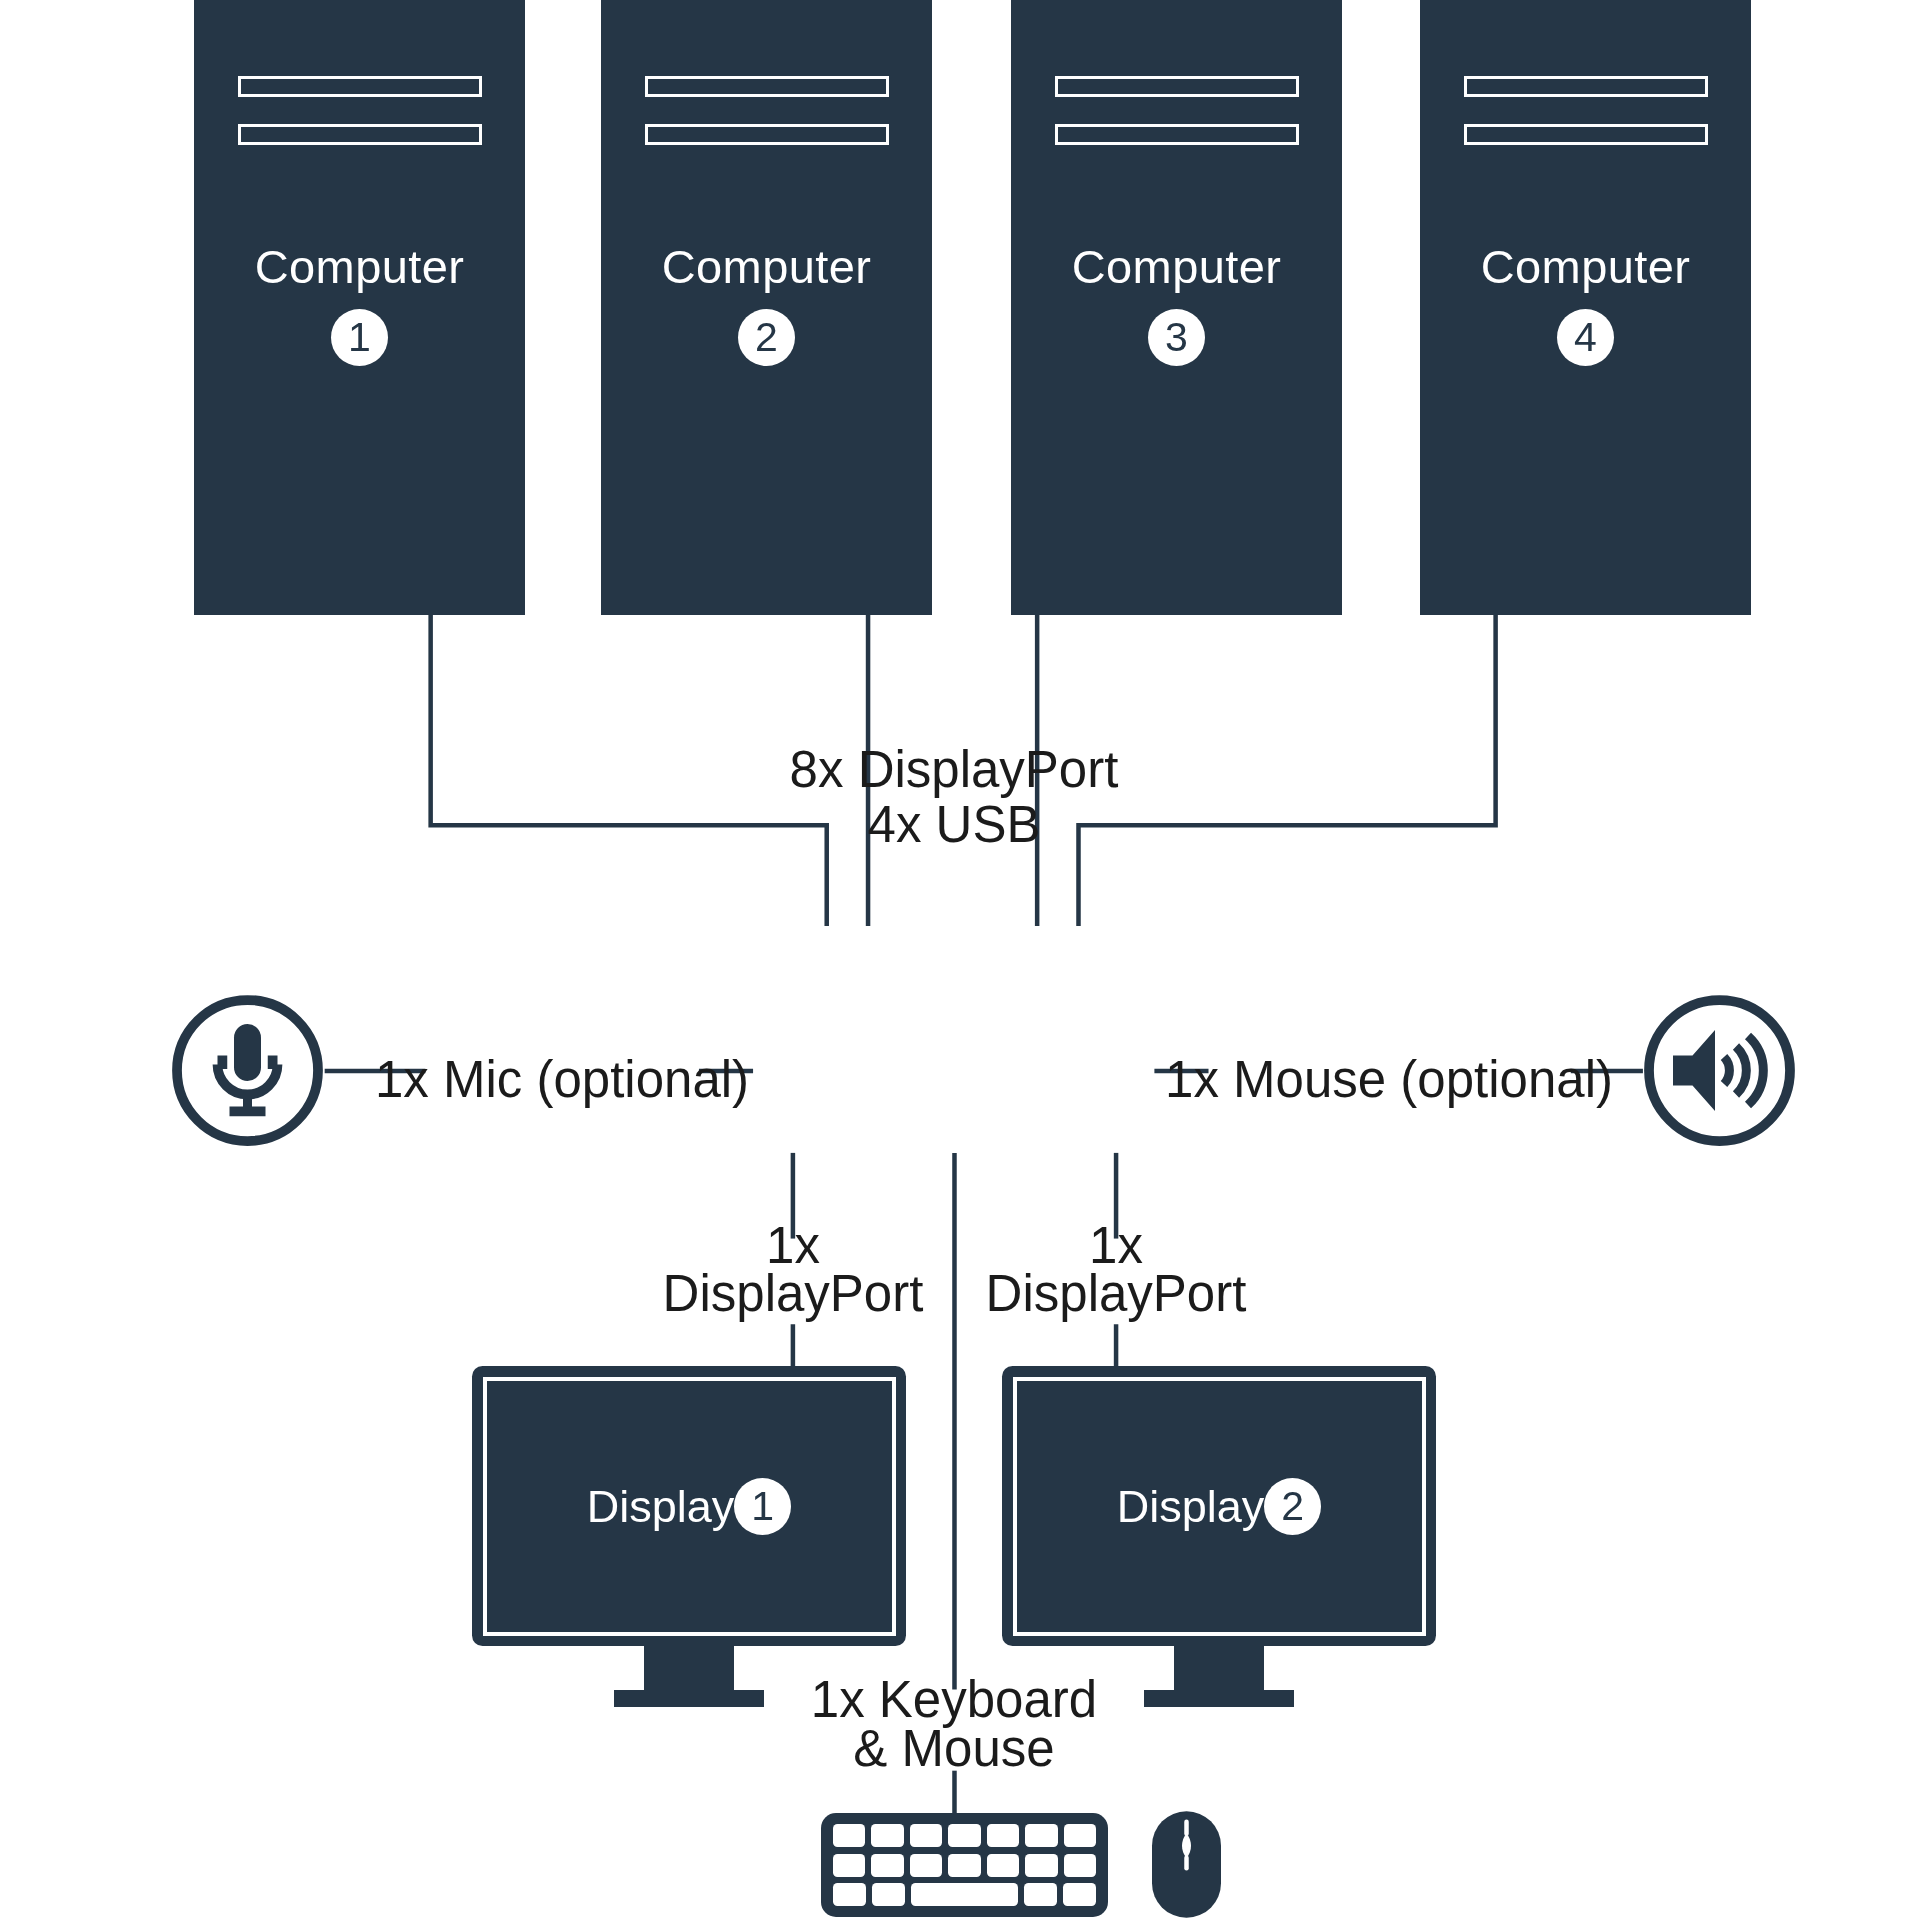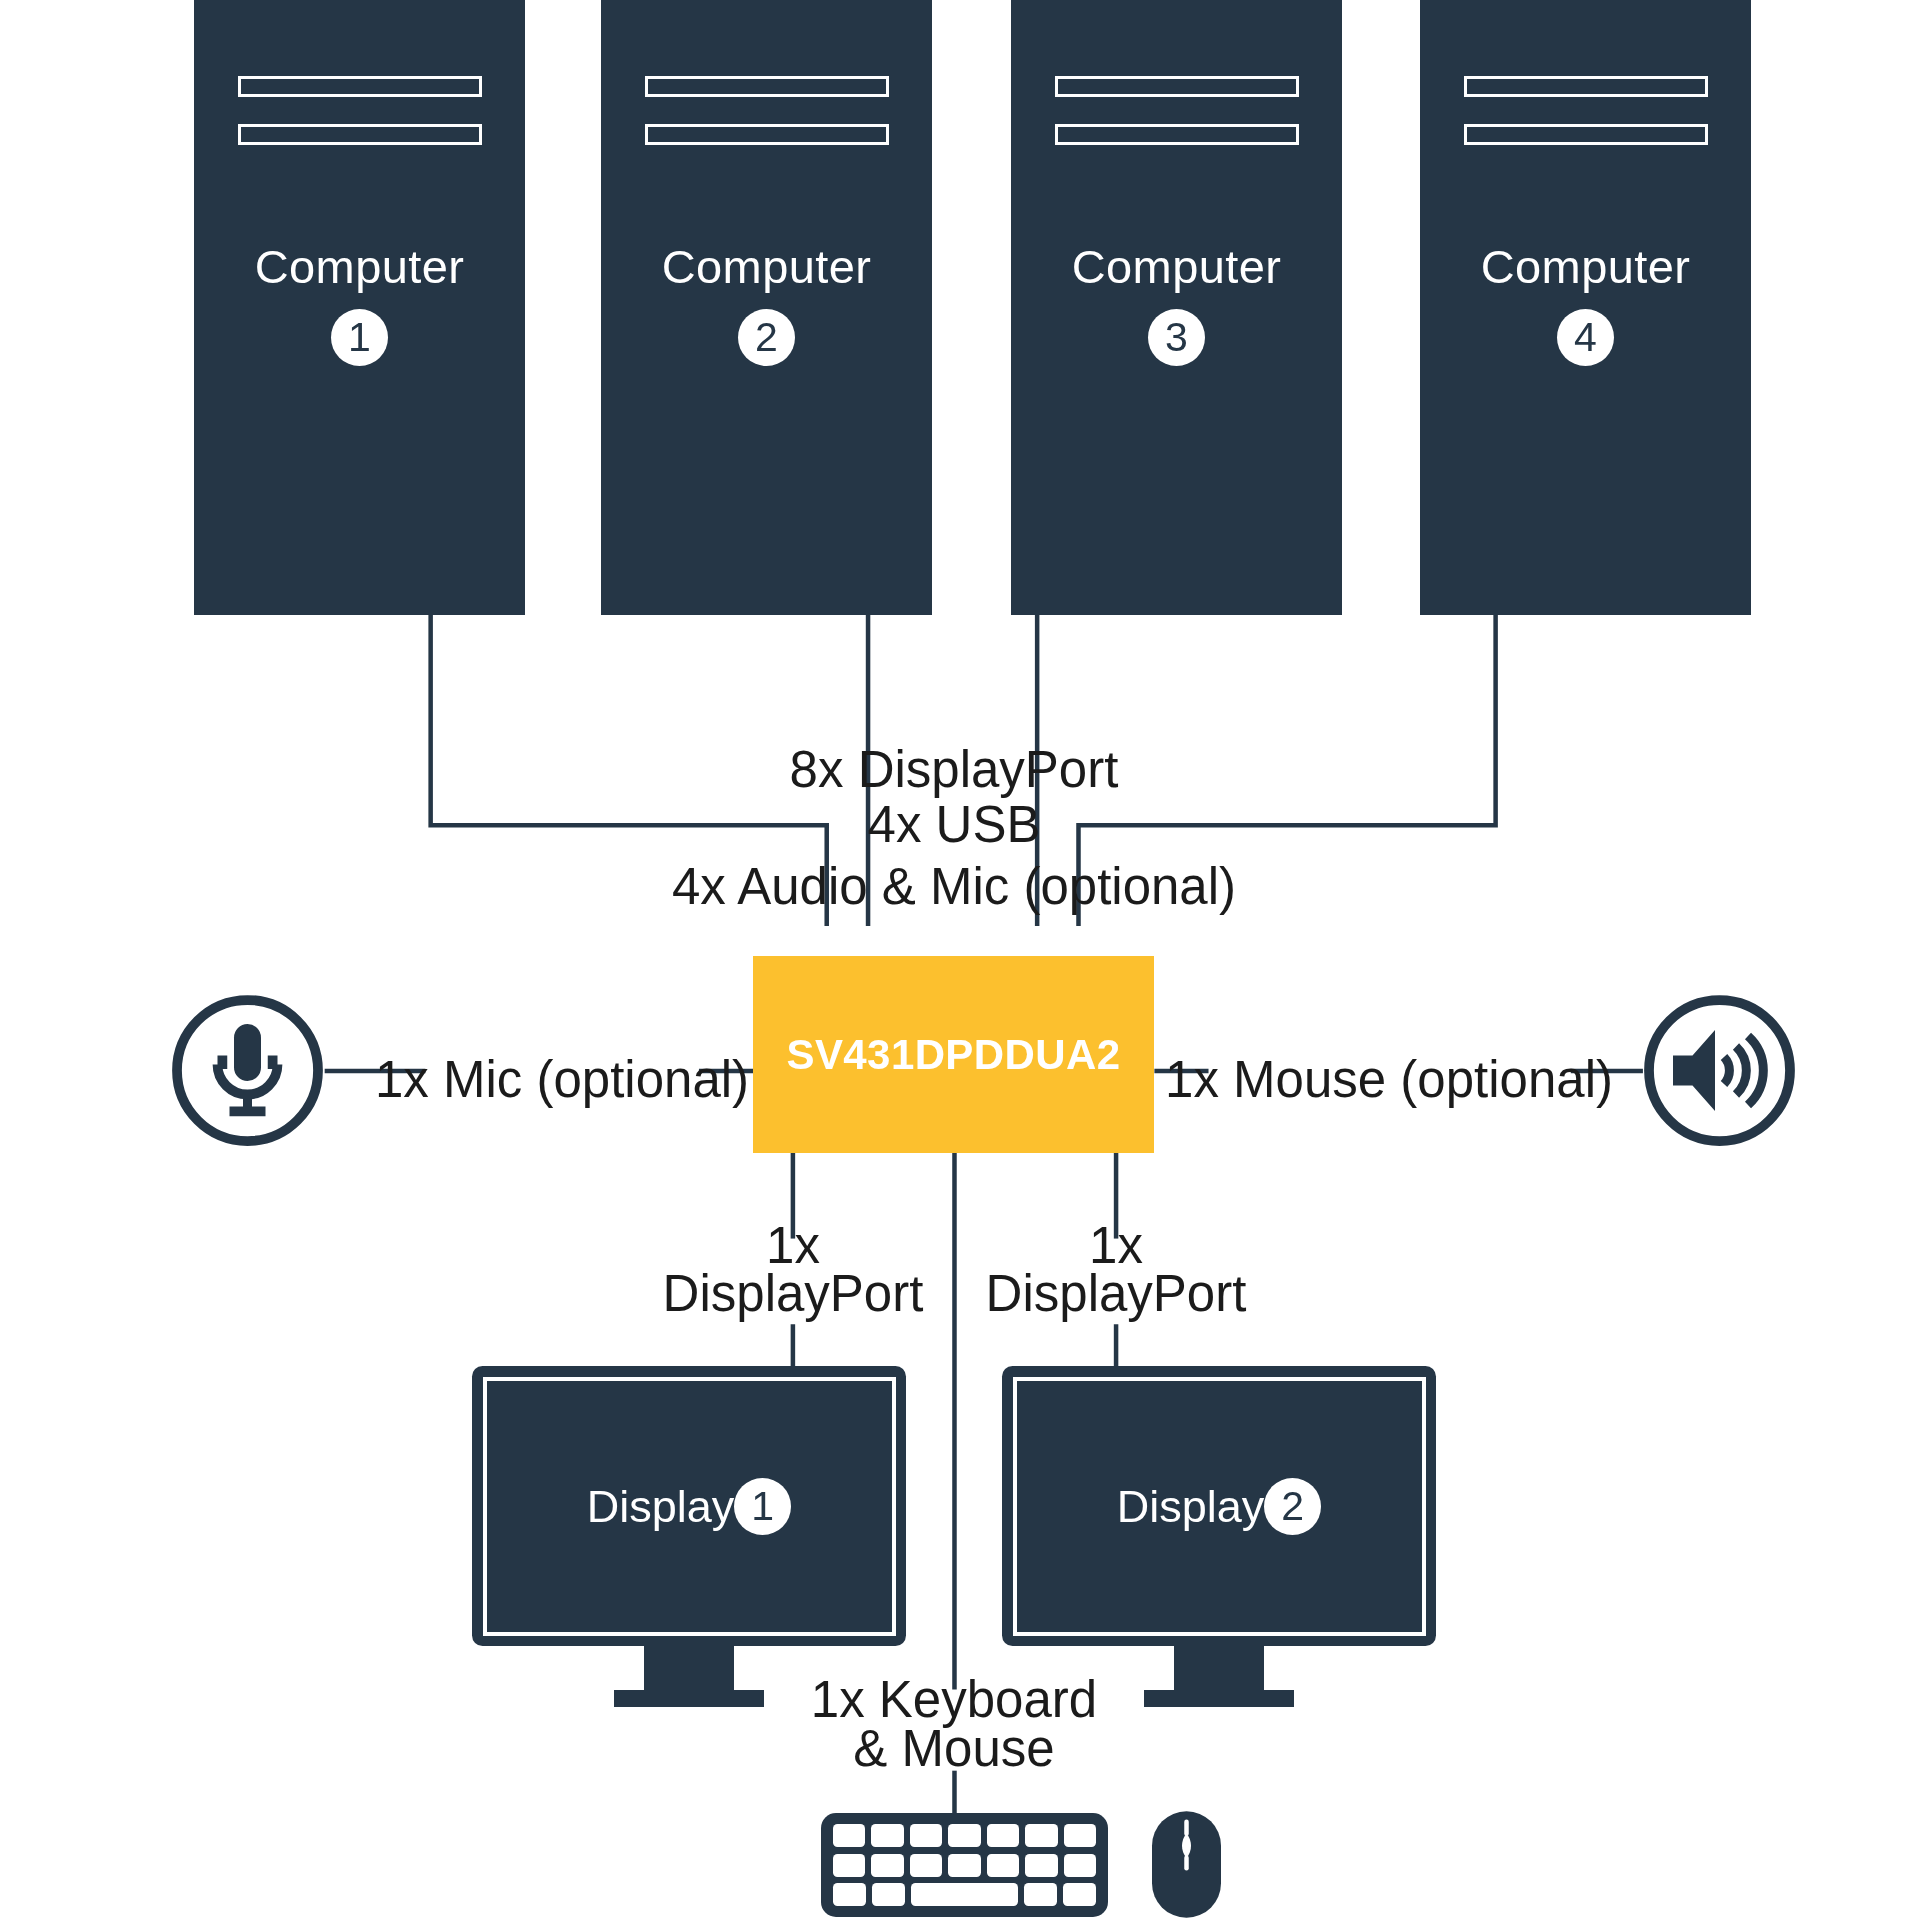--- a/index.html
+++ b/index.html
@@ -219,25 +219,21 @@
     <div style="height:27px"></div>
     <div class="tower-slot"></div>
     <div style="height:98px"></div>
     <div class="tower-label">Computer</div>
     <div style="height:19.5px"></div>
     <div class="num-badge">4</div>
   </div>
 
   <div class="cable-label ml" style="left:954px; top:740px;">8x DisplayPort</div>
   <div class="cable-label ml" style="left:954px; top:795px;">4x USB</div>
-  <div class="cable-label ml" style="left:954px; top:857px;">4x Audio &amp; Mic (optional)</div>
-
-  <div id="kvm">
-    <span id="kvm-label">SV431DPDDUA2</span>
-  </div>
+
 
   <div class="circ-icon" style="left:171px; top:994px;">
     <svg viewBox="0 0 204 204" width="153" height="153">
       <circle cx="102" cy="102" r="94" fill="none" stroke="#253646" stroke-width="13"></circle>
       <rect x="84" y="40" width="36" height="76" rx="18" fill="#253646"></rect>
       <path d="M 62 94 A 40 40 0 0 0 142 94" fill="none" stroke="#253646" stroke-width="13"></path>
       <rect x="62" y="82" width="13" height="18" fill="#253646"></rect>
       <rect x="129" y="82" width="13" height="18" fill="#253646"></rect>
       <rect x="96" y="128" width="12" height="24" fill="#253646"></rect>
       <rect x="78" y="150" width="48" height="13" fill="#253646"></rect>

